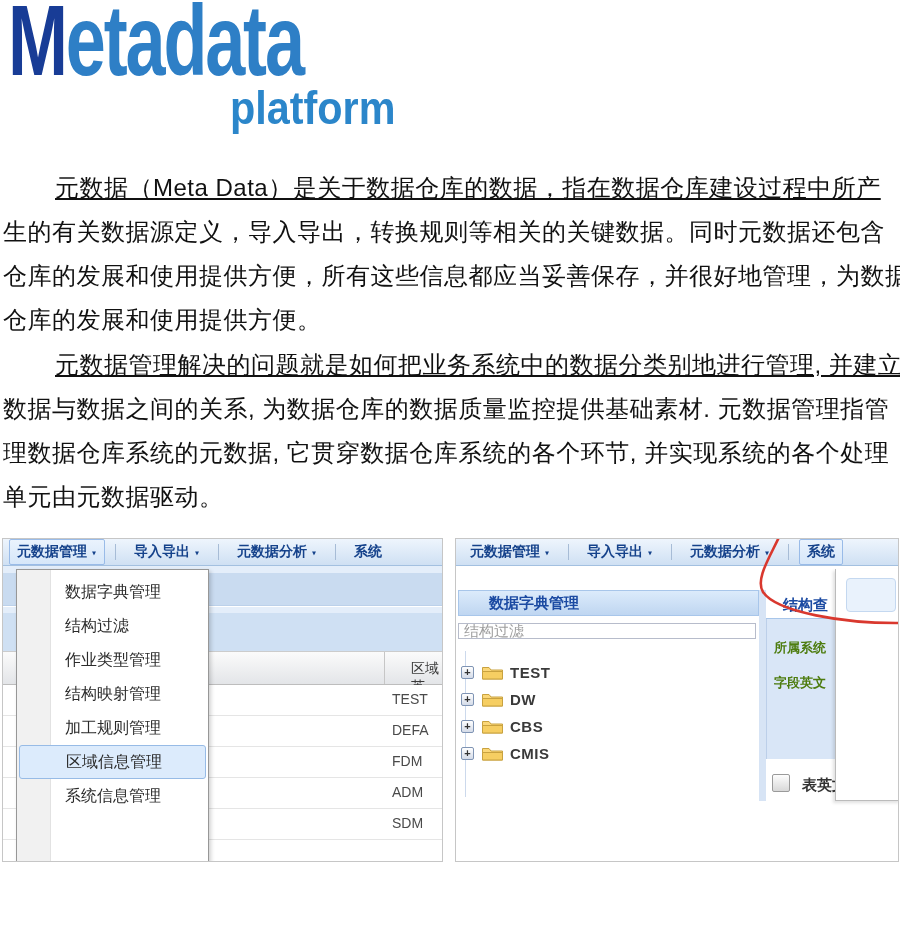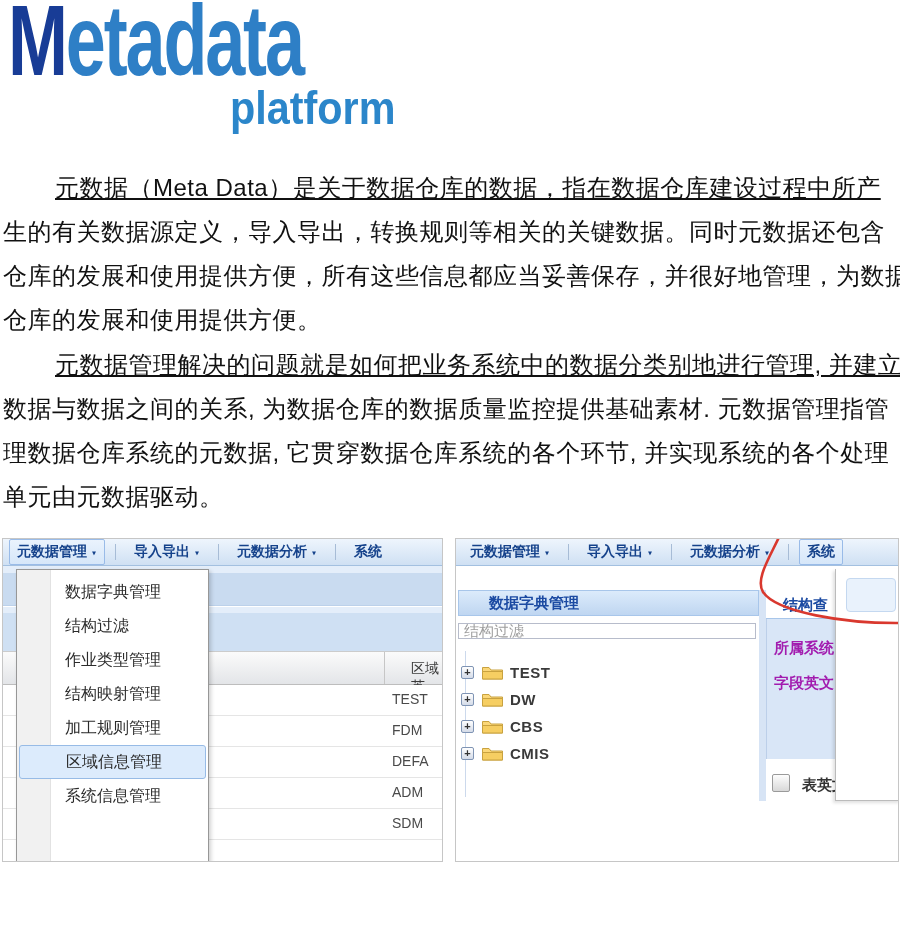--- a/index.html
+++ b/index.html
@@ -76,21 +76,21 @@
   .tree-label { font-size:15px; font-weight:600; color:#3a3a3a; letter-spacing:0.5px; }
 
   
   .splitter { position:absolute; left:303px; top:51px; width:7px; height:211px; background:#d7e4f5; }
   .tab-bar { position:absolute; left:310px; top:51px; width:134px; height:29px; background:#fff;
              border-bottom:1px solid #a8c6ea; }
   .tab-bar .tab { position:absolute; left:17px; top:6px; font-size:15px; font-weight:bold;
                   color:#1b4aa2; }
   .struct-content { position:absolute; left:310px; top:80px; width:134px; height:140px;
                     background:#d9e6f7; border-left:1px solid #bccfe9; }
-  .struct-label { position:absolute; left:7px; font-size:15px; font-weight:bold; color:#a21caf;
+  .struct-label { position:absolute; left:7px; font-size:13px; font-weight:bold; color:#4d7c0f;
                   white-space:nowrap; }
   .checkbox-row { position:absolute; left:310px; top:228px; width:134px; height:34px; background:#fff; }
   .checkbox { position:absolute; left:6px; top:7px; width:18px; height:18px;
               border:1px solid #9a9a9a; border-radius:2px;
               background:linear-gradient(#fdfdfd,#d8d8d8); }
   .checkbox-label { position:absolute; left:36px; top:9px; font-size:15px; font-weight:bold;
                     color:#333; white-space:nowrap; }
 
   
   .white-overlay { position:absolute; left:379px; top:30px; width:66px; height:232px;
@@ -137,24 +137,24 @@
 
   <div class="tbl-header">
     <div class="tbl-vline"></div>
     <div class="hlabel">区域英</div>
   </div>
   <div class="tbl-rows">
     <div class="trow">
         <div class="cell">TEST</div>
       </div>
     <div class="trow">
+        <div class="cell">DEFA</div>
+      </div>
+    <div class="trow">
         <div class="cell">FDM</div>
-      </div>
-    <div class="trow">
-        <div class="cell">DEFA</div>
       </div>
     <div class="trow">
         <div class="cell">ADM</div>
       </div>
     <div class="trow">
         <div class="cell">SDM</div>
       </div>
   </div>
 
   <div class="dropdown">

